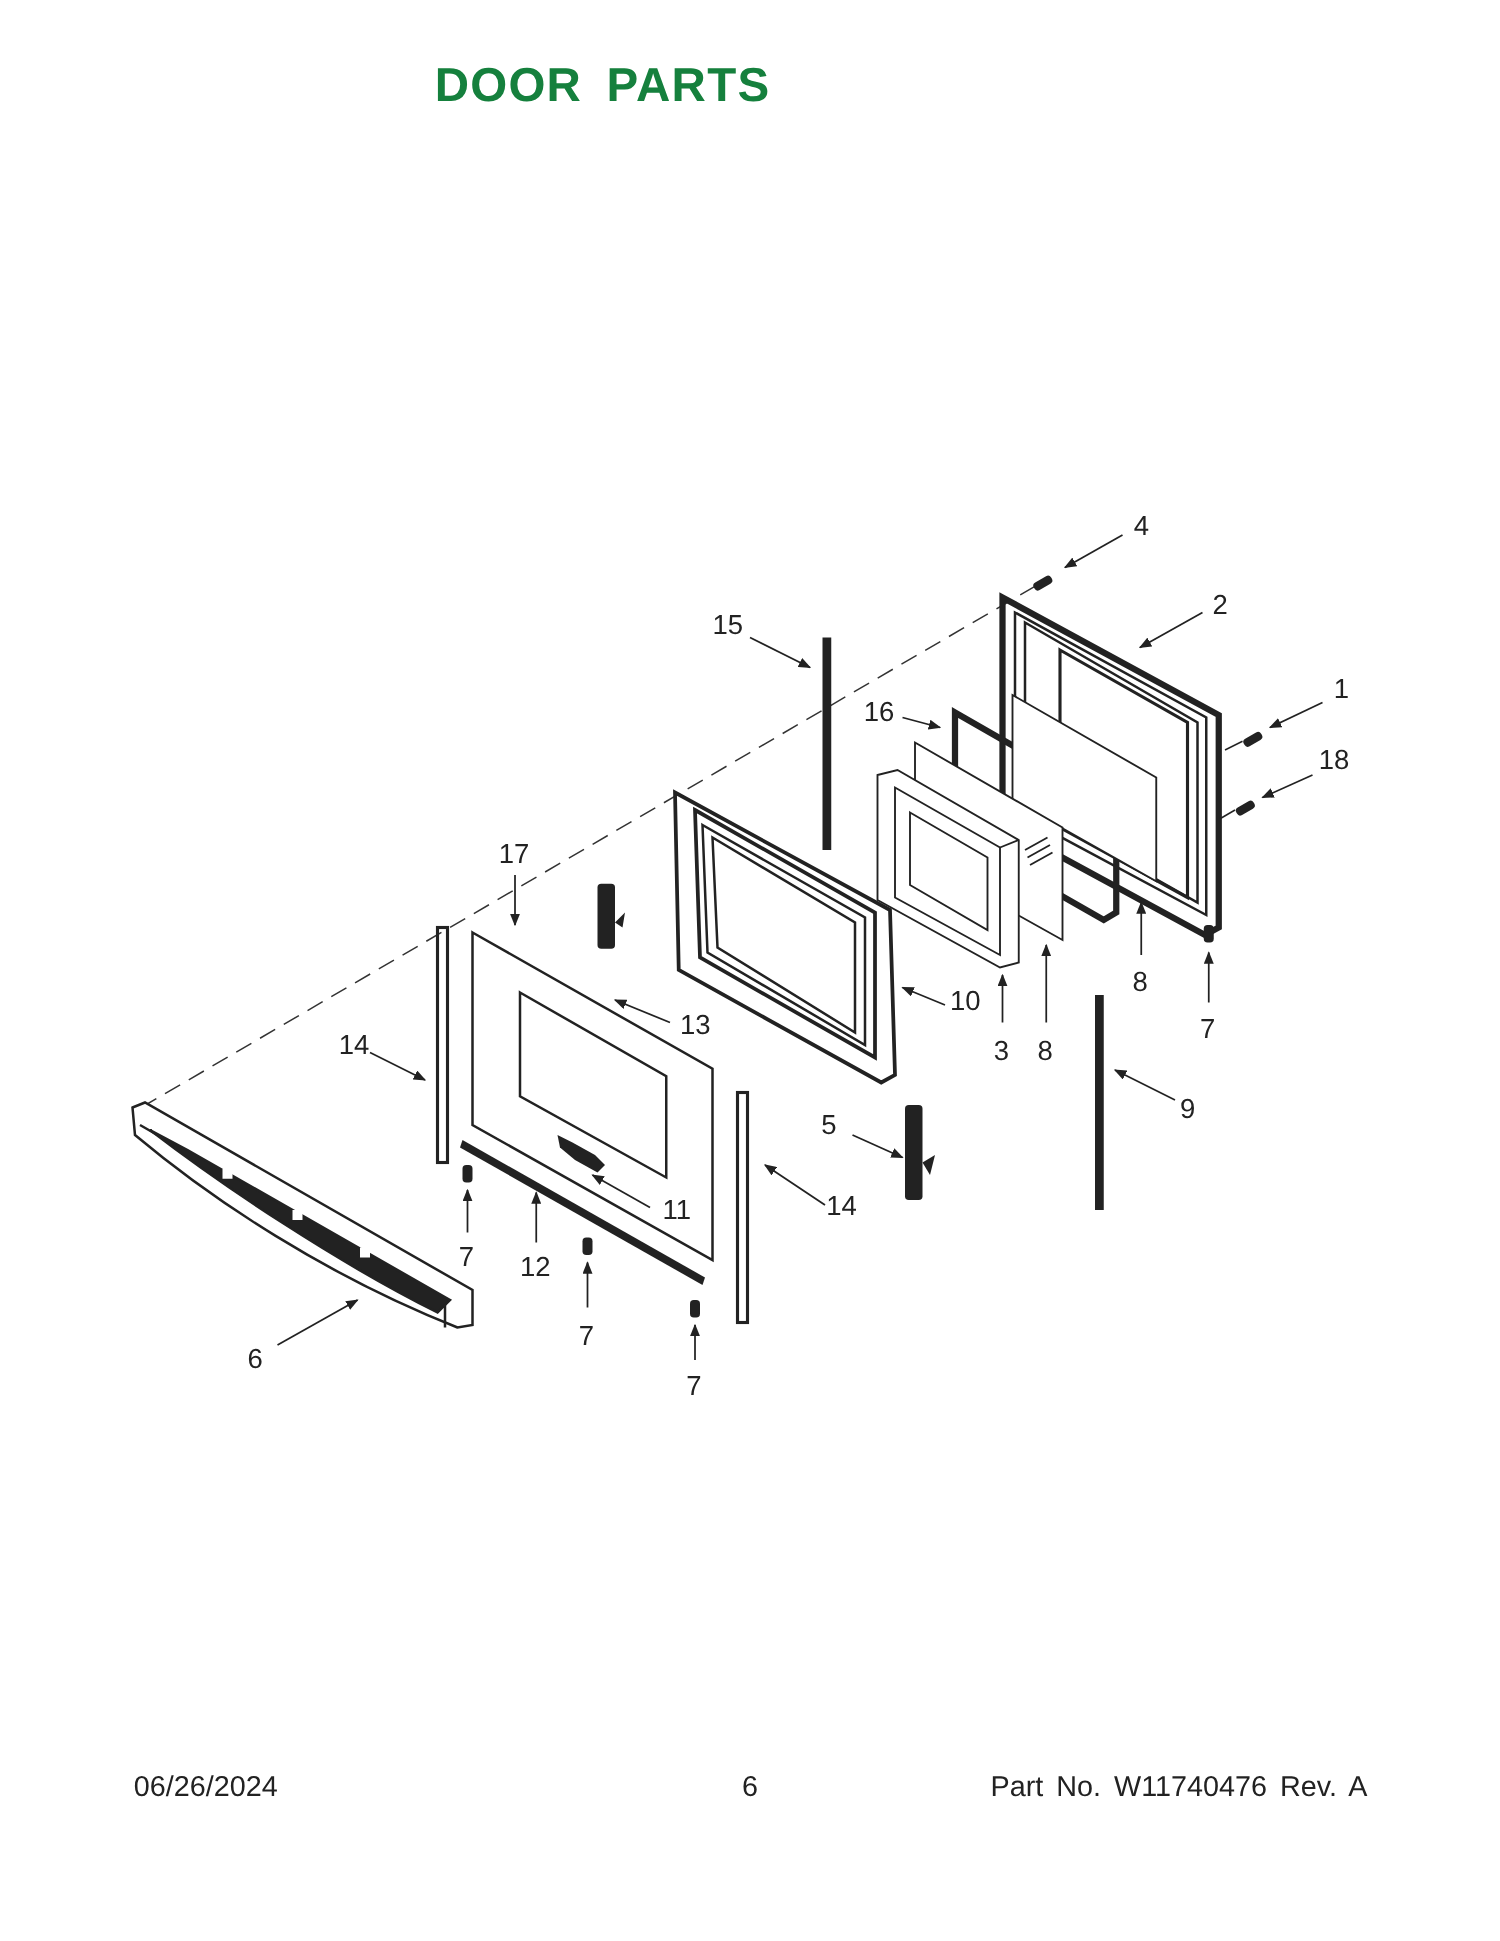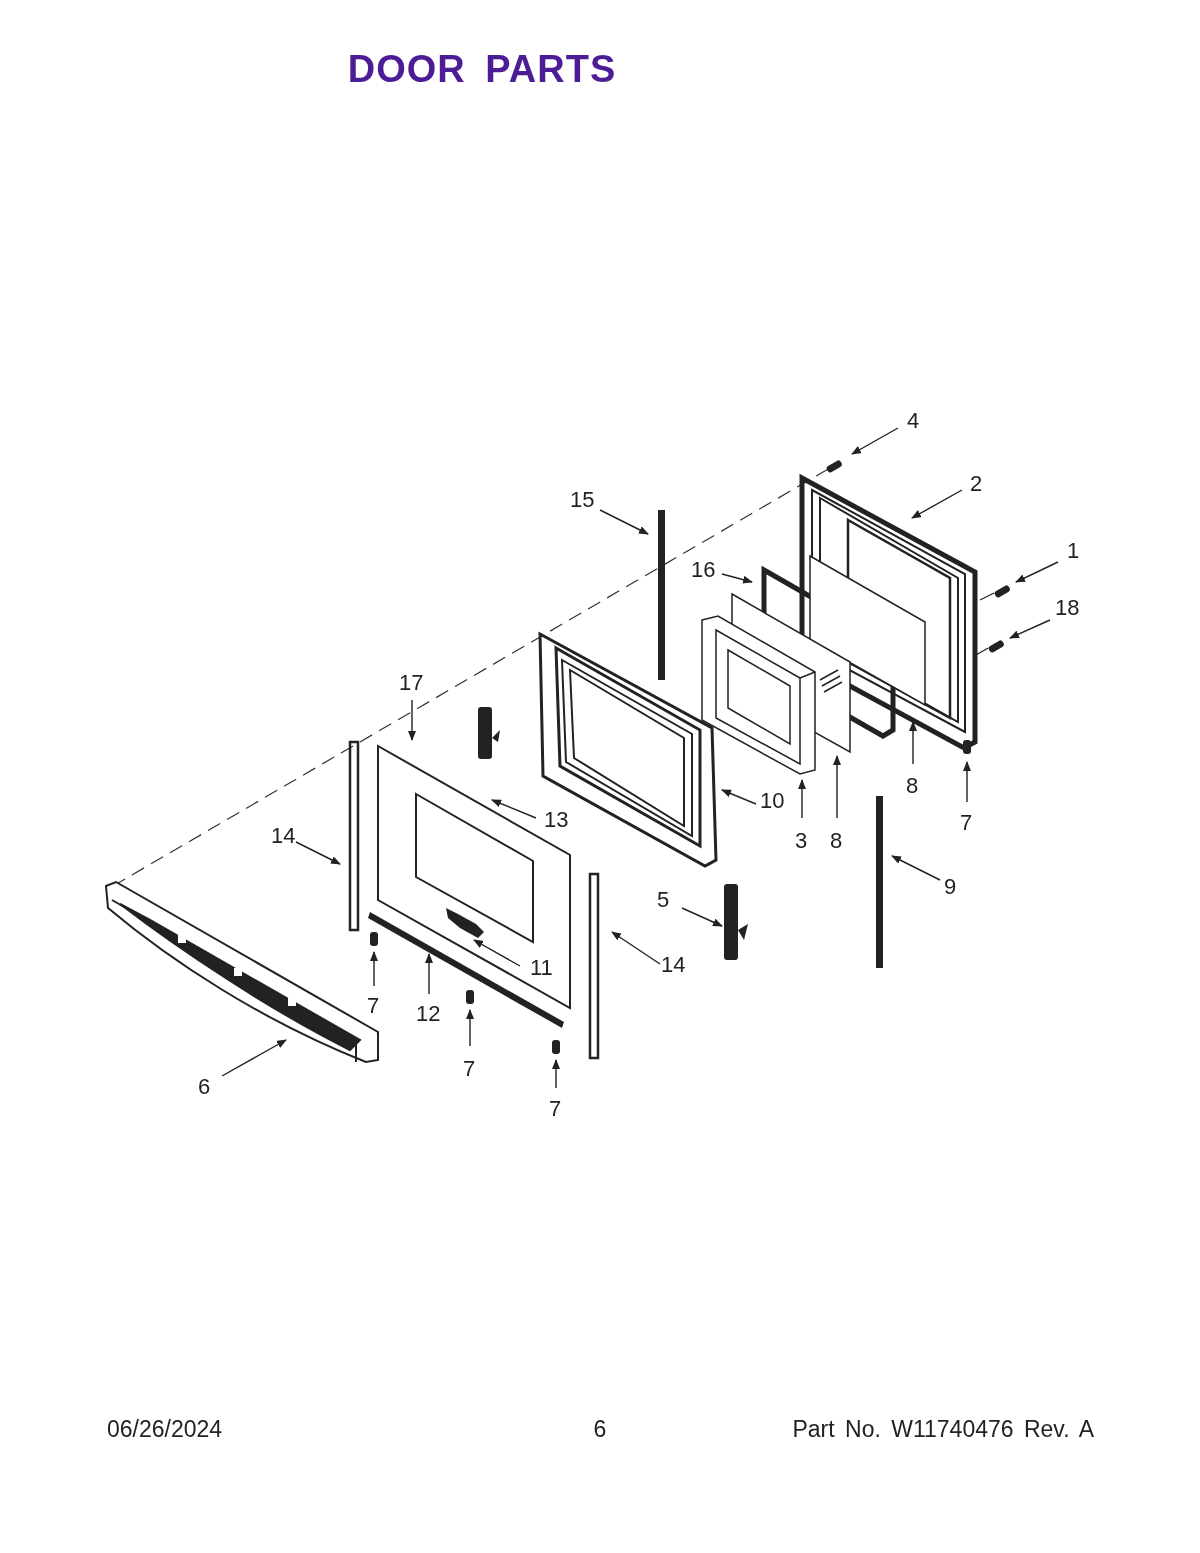--- a/index.html
+++ b/index.html
@@ -1,20 +1,20 @@
 <!DOCTYPE html>
 <html><head>
 <meta charset="utf-8">
 <style>
   html, body { margin: 0; padding: 0; background: #ffffff; }
   body { width: 1200px; height: 1553px; position: relative; overflow: hidden;
          font-family: "Liberation Sans", sans-serif; color: #111; }
   .title { position: absolute; left: 0; width: 964px; top: 48px; text-align: center;
            font-family: "Liberation Sans", sans-serif; font-weight: bold; font-size: 38px;
-           letter-spacing: 1px; word-spacing: 8px; color: #4c1d95; }
+           letter-spacing: 1px; word-spacing: 8px; color: #15803d; }
   .diagram { position: absolute; left: 0; top: 0; width: 1200px; height: 1553px; }
   .lbl { font-family: "Liberation Sans", sans-serif; font-size: 22px; fill: #222; }
   .footer { position: absolute; top: 1416px; font-family: "Liberation Sans", sans-serif;
             font-size: 23px; color: #222; }
   .f-left { left: 107px; }
   .f-center { left: 0; width: 1200px; text-align: center; }
   .f-right { right: 106px; word-spacing: 4px; text-align: center; }
 </style>
 </head>
 <body>

